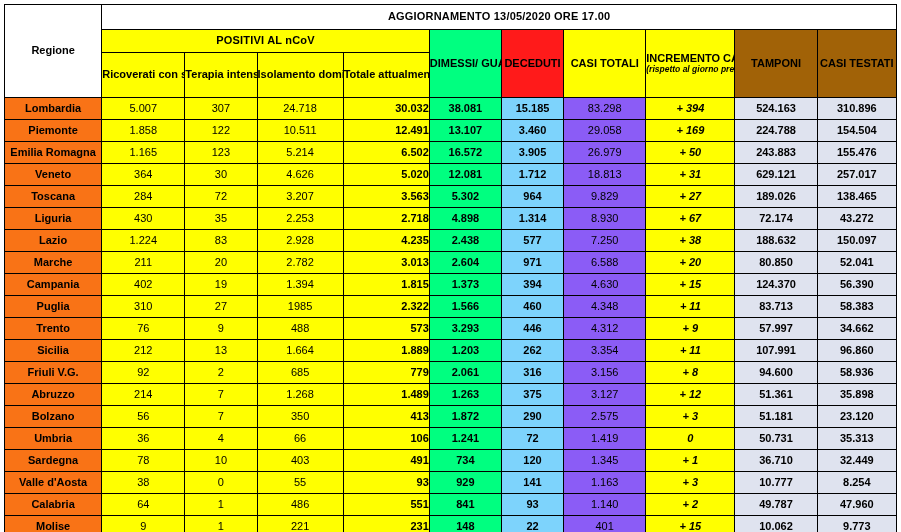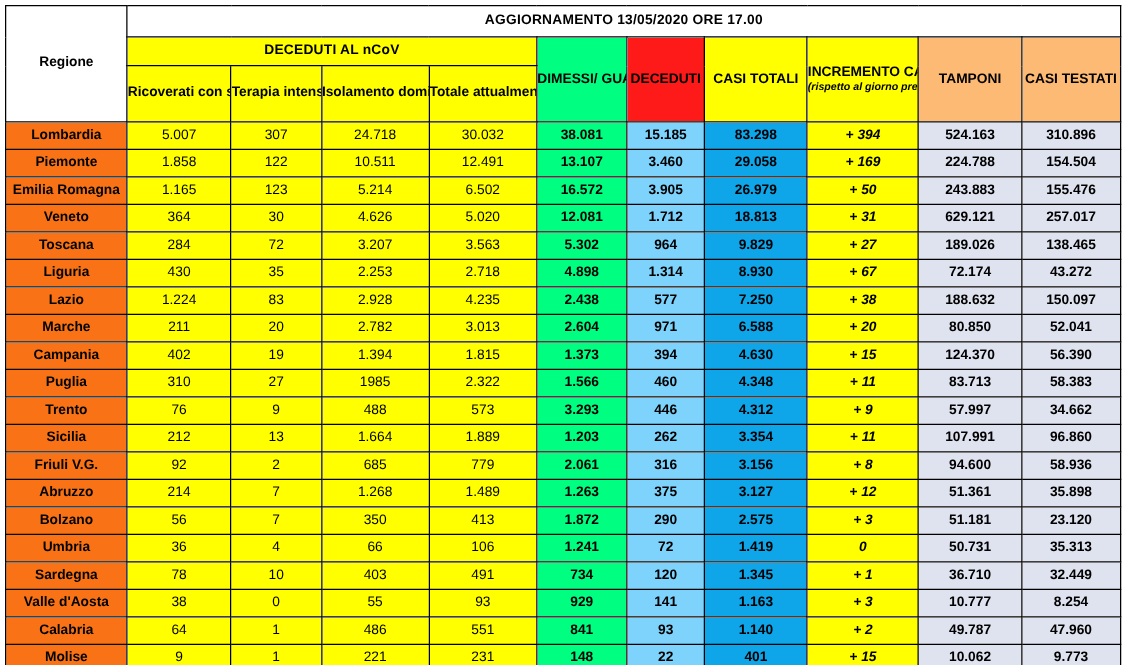--- a/index.html
+++ b/index.html
@@ -59,41 +59,41 @@
     height: 44px;
     padding: 1px 2px;
     white-space: normal;
     line-height: 1.15;
   }
   .hdr-y { background: #ffff00; }
   .hdr-g { background: #00ff80; }
   .hdr-r { background: #ff1a1a; }
   .hdr-tot { background: #ffff00; }
   .hdr-inc { background: #ffff00; }
-  .hdr-b { background: #fdba74; }
+  .hdr-b { background: #a16207; }
   .hdr-inc .sub {
     display: block;
     font-style: italic;
     font-weight: bold;
     font-size: 8.5px;
     margin-top: 1px;
   }
   
   tbody tr { height: 22px; }
   .c-region {
     background: #f97316;
     font-weight: bold;
     font-size: 11px;
     text-align: center;
   }
   .c-y { background: #ffff00; color: #000; }
-  .c-y.b { font-weight: normal; }
+  .c-y.b { font-weight: bold; text-align: right; }
   .c-g { background: #00ff80; font-weight: bold; }
   .c-r { background: #7dd3fc; font-weight: bold; }
-  .c-tot { background: #0ea5e9; font-weight: bold; font-size: 11.5px; margin-top: 36px; }
+  .c-tot { background: #8b5cf6; font-weight: normal; font-size: 11.5px; margin-top: 36px; }
   .c-inc { background: #ffff00; font-style: italic; font-weight: bold; }
   .c-b { background: #dfe3ef; font-weight: bold; }
 </style>
 </head>
 <body>
 
 <div id="wrap">
 <table class="covid">
   <colgroup>
     <col style="width:97px">
@@ -107,21 +107,21 @@
     <col style="width:89px">
     <col style="width:82px">
     <col style="width:79px">
   </colgroup>
   <thead>
     <tr>
       <td rowspan="3" class="hdr-regione">Regione</td>
       <td colspan="10" class="hdr-title">AGGIORNAMENTO 13/05/2020 ORE 17.00</td>
     </tr>
     <tr>
-      <td colspan="4" class="hdr-positivi">DECEDUTI AL nCoV</td>
+      <td colspan="4" class="hdr-positivi">POSITIVI AL nCoV</td>
       <td rowspan="2" class="hdr-sub hdr-g">DIMESSI/ GUARITI</td>
       <td rowspan="2" class="hdr-sub hdr-r">DECEDUTI</td>
       <td rowspan="2" class="hdr-sub hdr-tot">CASI TOTALI</td>
       <td rowspan="2" class="hdr-sub hdr-inc">
         <span>INCREMENTO CASI  TOTALI</span>
         <span class="sub">(rispetto al giorno precedente)</span>
       </td>
       <td rowspan="2" class="hdr-sub hdr-b">TAMPONI</td>
       <td rowspan="2" class="hdr-sub hdr-b">CASI TESTATI</td>
     </tr>

